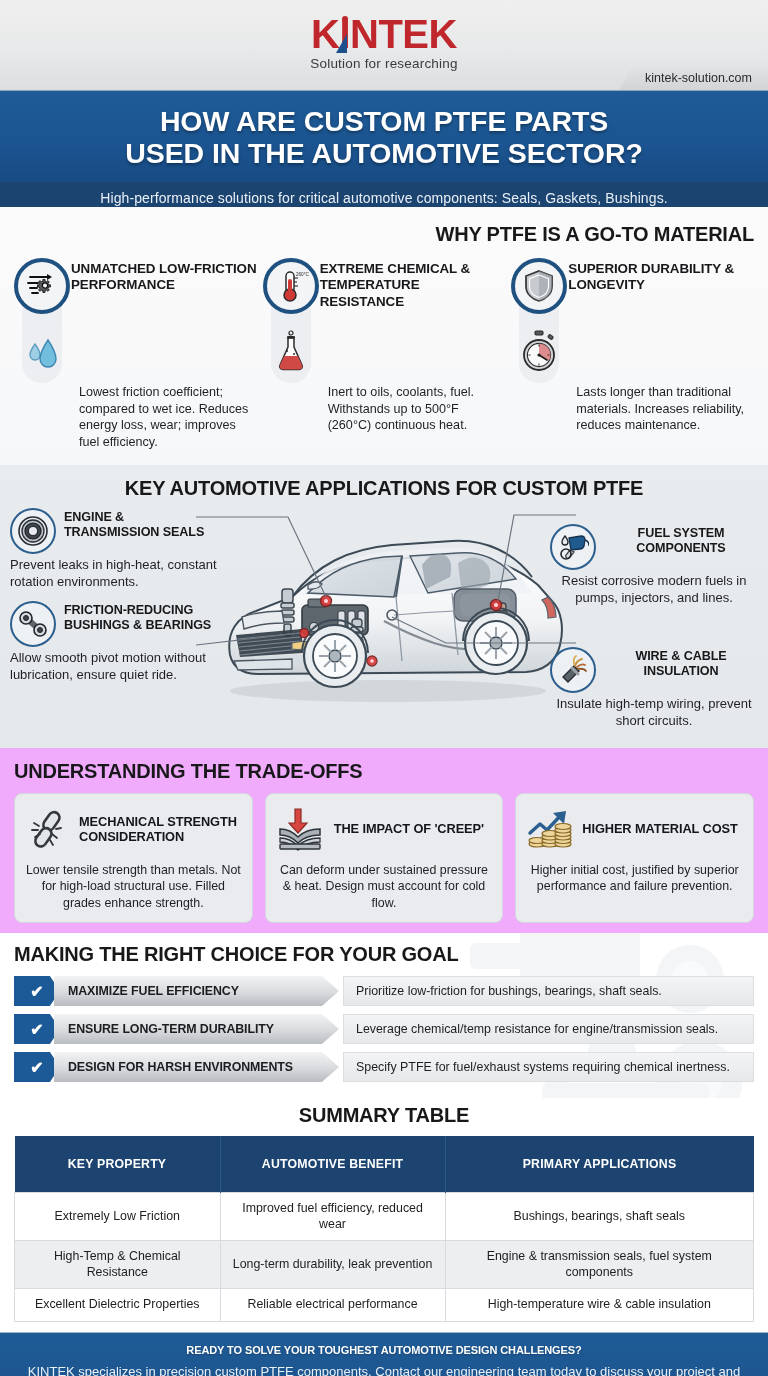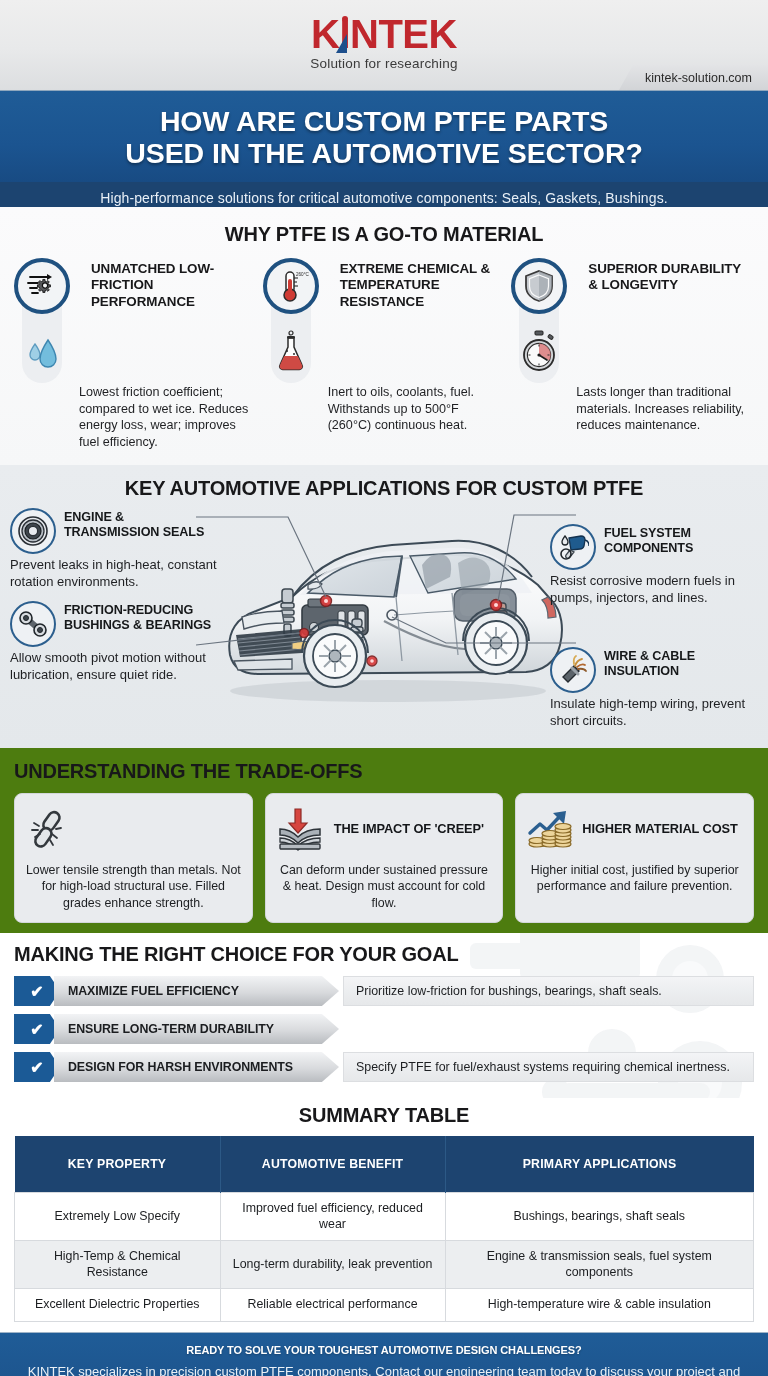--- a/index.html
+++ b/index.html
@@ -100,24 +100,24 @@
     color: #18181a;
     letter-spacing: -0.2px;
   }
   .sec-title.left { text-align: left; }
 
   
   .why {
     background: linear-gradient(180deg,#fbfbfc 0%,#f6f7f8 100%);
     padding: 16px 14px 14px;
   }
-  .why .sec-title { margin-bottom: 12px; }
+  .why .sec-title { margin-bottom: 12px; text-align: right; }
   .why-row { display: flex; gap: 6px; }
   .why-col { flex: 1; display: flex; flex-direction: column; }
-  .why-head { display: flex; align-items: flex-start; gap: 21px; }
+  .why-head { display: flex; align-items: flex-start; gap: 1px; }
   .icon-stack {
     position: relative;
     width: 56px;
     flex: 0 0 56px;
   }
   .icon-pill {
     position: absolute;
     left: 8px; top: 10px;
     width: 40px; height: 115px;
     background: #eceef1;
@@ -163,21 +163,21 @@
     height: 283px;
   }
   .apps .sec-title { margin-bottom: 8px; }
   .apps-grid {
     position: relative;
     display: flex;
     justify-content: space-between;
     align-items: flex-start;
   }
   .app-col { width: 208px; position: relative; z-index: 3; }
-  .app-col.right { text-align: left; }
+  .app-col.right { text-align: center; }
   .app-item { margin-bottom: 10px; }
   .app-head { display: flex; gap: 8px; align-items: flex-start; }
   .app-ring {
     flex: 0 0 46px;
     width: 46px; height: 46px;
     border-radius: 50%;
     border: 2px solid #2c5f8e;
     background: #eef1f4;
     display: flex; align-items: center; justify-content: center;
   }
@@ -189,21 +189,21 @@
     font-size: 13px; color: #1f2023; line-height: 1.3; margin-top: 3px;
   }
   .car-holder {
     position: absolute;
     left: 196px; top: 28px;
     width: 380px; height: 220px;
     z-index: 1;
   }
 
   
-  .trade { padding: 12px 14px 10px; background:#4d7c0f; }
+  .trade { padding: 12px 14px 10px; background:#f0abfc; }
   .trade .sec-title { margin-bottom: 10px; }
   .trade-row { display: flex; gap: 12px; }
   .trade-card {
     flex: 1;
     background: #e9ebee;
     border: 1px solid #d2d6da;
     border-radius: 8px;
     padding: 9px 10px 11px;
   }
   .trade-head { display: flex; gap: 8px; align-items: center; min-height: 52px; }
@@ -671,20 +671,21 @@
               <g stroke="#33383d" stroke-width="1.8" stroke-linecap="round">
                 <line x1="8" y1="16" x2="13" y2="19"></line>
                 <line x1="6" y1="23" x2="12" y2="23"></line>
                 <line x1="9" y1="30" x2="14" y2="27"></line>
                 <line x1="26" y1="27" x2="31" y2="31"></line>
                 <line x1="24" y1="33" x2="27" y2="38"></line>
                 <line x1="30" y1="22" x2="35" y2="21"></line>
               </g>
             </svg>
           </div>
+          <div class="trade-title">MECHANICAL STRENGTH CONSIDERATION</div>
         </div>
         <div class="trade-body">Lower tensile strength than metals. Not for high-load structural use. Filled grades enhance strength.</div>
       </div>
 
       <div class="trade-card">
         <div class="trade-head">
           <div class="trade-ico">
             <svg width="50" height="44" viewBox="0 0 50 44">
               <path d="M25 2 v14 h6 l-9 10 l-9 -10 h6 V2 z" fill="#d6453f" stroke="#8e2a26" stroke-width="1.2"></path>
               <path d="M4 22 q10 0 18 8 q8 -8 22 -8 l0 6 q-14 0 -22 8 q-8 -8 -18 -8 z" fill="#aab1b8" stroke="#2e343a" stroke-width="1.5"></path>
@@ -744,41 +745,42 @@
     <div class="sec-title left">MAKING THE RIGHT CHOICE FOR YOUR GOAL</div>
 
     <div class="goal-row">
       <div class="goal-check">✔</div>
       <div class="goal-label">MAXIMIZE FUEL EFFICIENCY</div>
       <div class="goal-desc">Prioritize low-friction for bushings, bearings, shaft seals.</div>
     </div>
     <div class="goal-row">
       <div class="goal-check">✔</div>
       <div class="goal-label">ENSURE LONG-TERM DURABILITY</div>
+      <div class="goal-desc">Leverage chemical/temp resistance for engine/transmission seals.</div>
     </div>
     <div class="goal-row">
       <div class="goal-check">✔</div>
       <div class="goal-label">DESIGN FOR HARSH ENVIRONMENTS</div>
       <div class="goal-desc">Specify PTFE for fuel/exhaust systems requiring chemical inertness.</div>
     </div>
   </div>
 
   <div class="summary">
     <div class="sec-title">SUMMARY TABLE</div>
     <table>
       <thead>
         <tr>
           <th>KEY PROPERTY</th>
           <th>AUTOMOTIVE BENEFIT</th>
           <th>PRIMARY APPLICATIONS</th>
         </tr>
       </thead>
       <tbody>
         <tr>
-          <td>Extremely Low Specify</td>
+          <td>Extremely Low Friction</td>
           <td>Improved fuel efficiency, reduced wear</td>
           <td>Bushings, bearings, shaft seals</td>
         </tr>
         <tr class="alt">
           <td>High-Temp &amp; Chemical Resistance</td>
           <td>Long-term durability, leak prevention</td>
           <td>Engine &amp; transmission seals, fuel system components</td>
         </tr>
         <tr>
           <td>Excellent Dielectric Properties</td>

